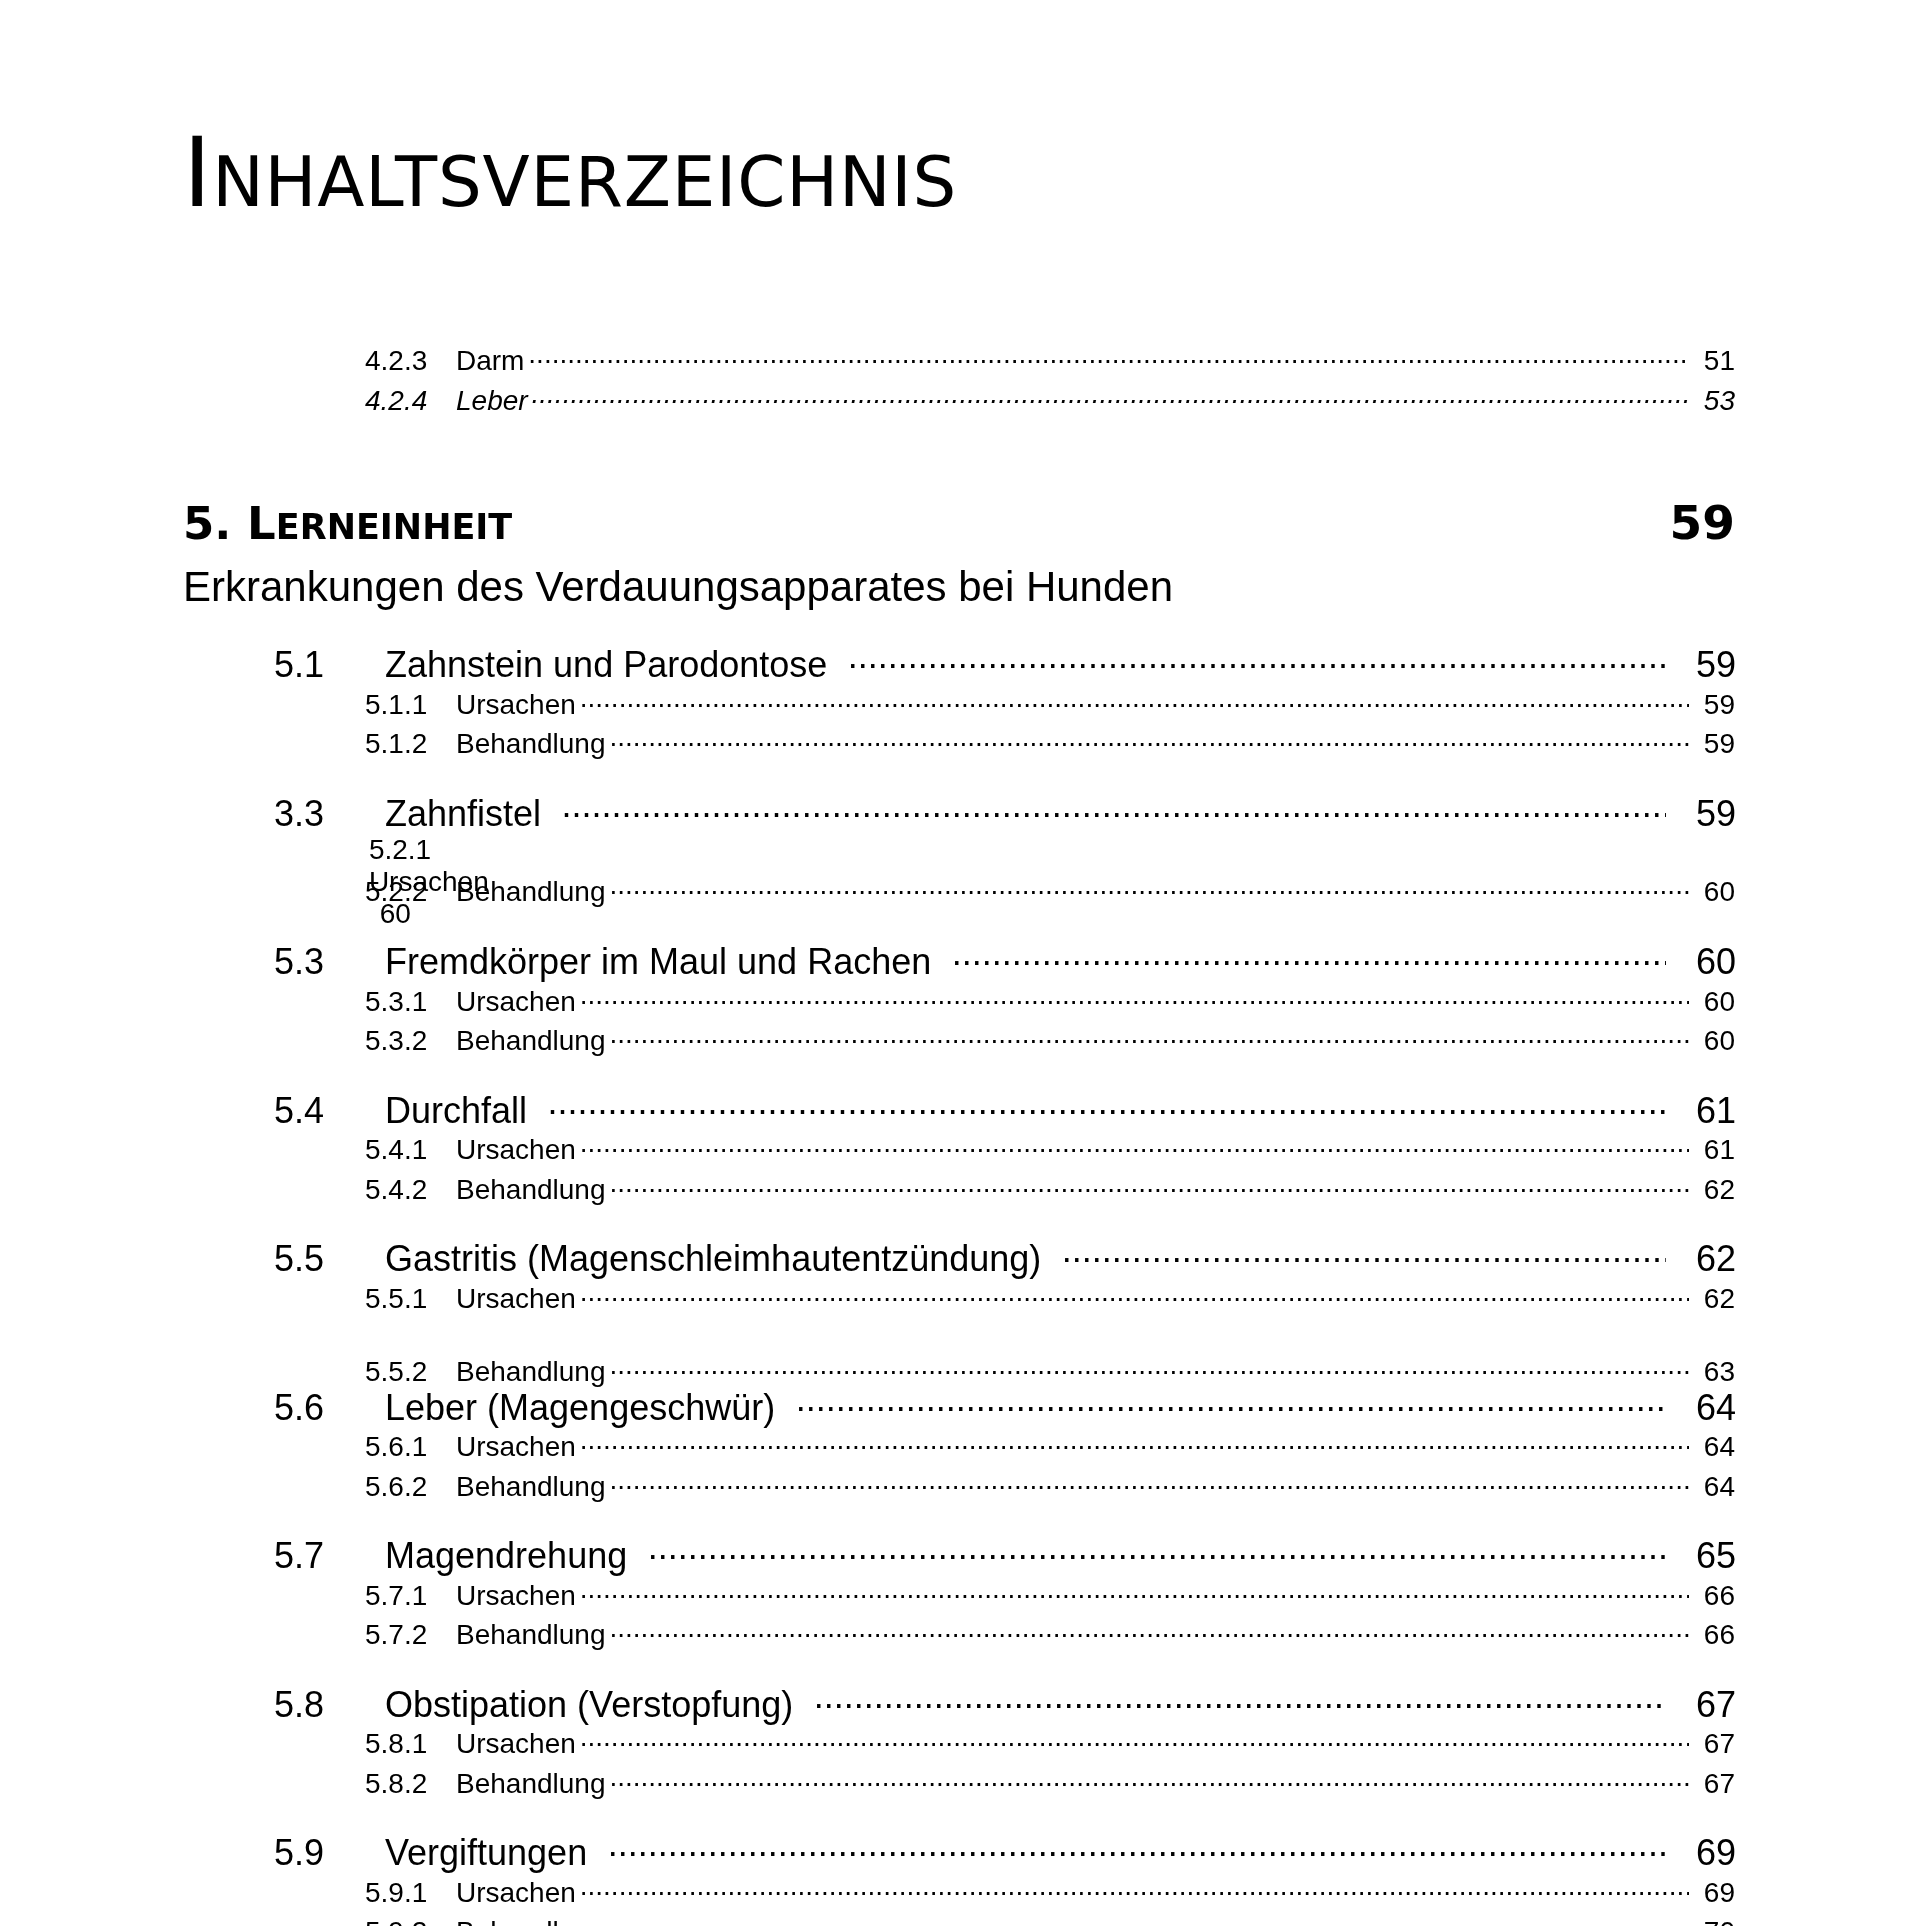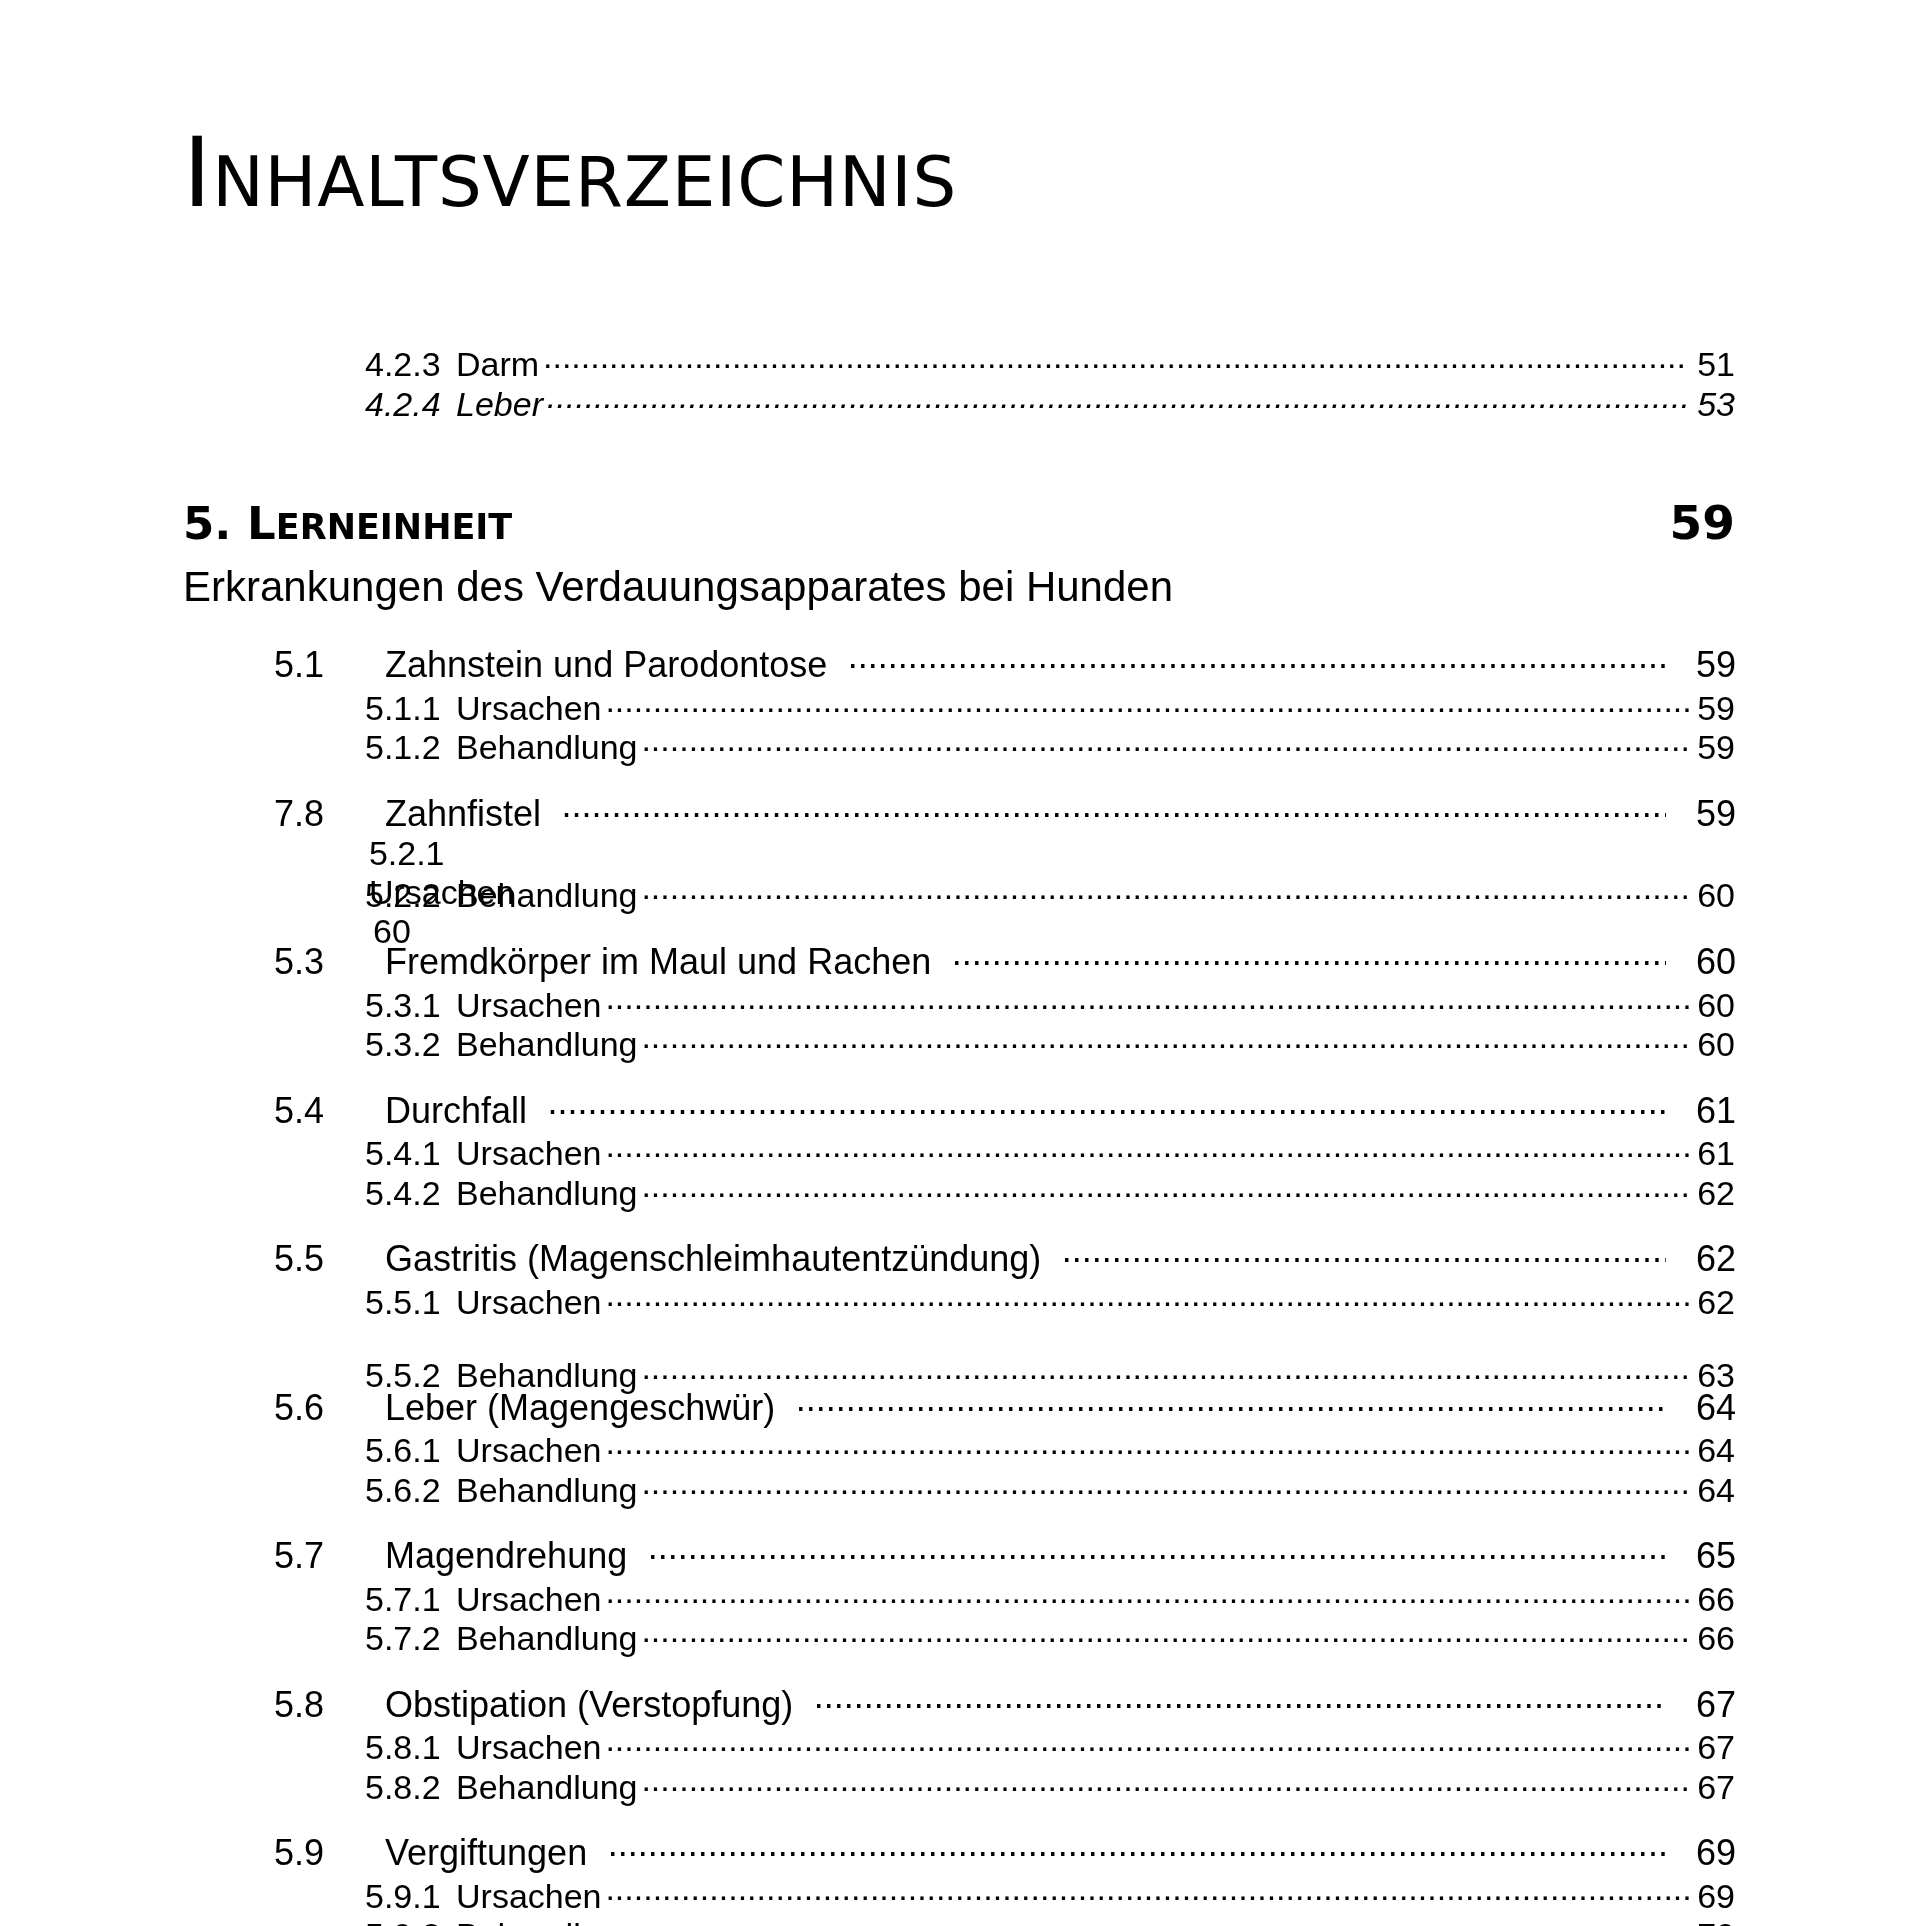--- a/index.html
+++ b/index.html
@@ -22,21 +22,21 @@
   .toc-line .leader {
     flex:1; overflow:hidden; margin:0 3.9px; position:relative; height:1em;
   }
   .toc-line .leader::after {
     content:"................................................................................................................................................................................................................................................................................................................................................................................................................................................................................................................................";
     position:absolute; left:0; bottom:0; letter-spacing:0px;
   }
   .toc-line .page-num { display:inline-block; text-align:right; }
 
   
-  .lvl3 { left:365px; width:1370px; font-size:34px; }
+  .lvl3 { left:365px; width:1370px; font-size:28px; }
   .lvl3 .num { width:91px; }
   .lvl3 .page-num { width:42px; }
 
   
   .lvl2 { left:274px; width:1462px; font-size:36px;gap:19px; }
   .lvl2 .num { width:92px; }
   .lvl2 .page-num { width:50px; }
   .lvl2 .leader { margin:0 1.5px; }
 
   .chapter-heading {
@@ -94,21 +94,21 @@
         <span class="leader"></span>
         <span class="page-num">59</span>
       </div>
       <div class="toc-line lvl3" style="top: 725px;">
         <span class="num">5.1.2</span>
         <span class="label">Behandlung</span>
         <span class="leader"></span>
         <span class="page-num">59</span>
       </div>
       <div class="toc-line lvl2" style="top: 790px;">
-        <span class="num">7.8</span>
+        <span class="num">3.3</span>
         <span class="label">Zahnfistel</span>
         <span class="leader"></span>
         <span class="page-num">59</span>
       </div>
       <div class="toc-line lvl3" style="top: 834px; flex-direction: column;">
         <span class="num">5.2.1</span>
         <span class="label">Ursachen</span>
         <span class="leader"></span>
         <span class="page-num">60</span>
       </div>

